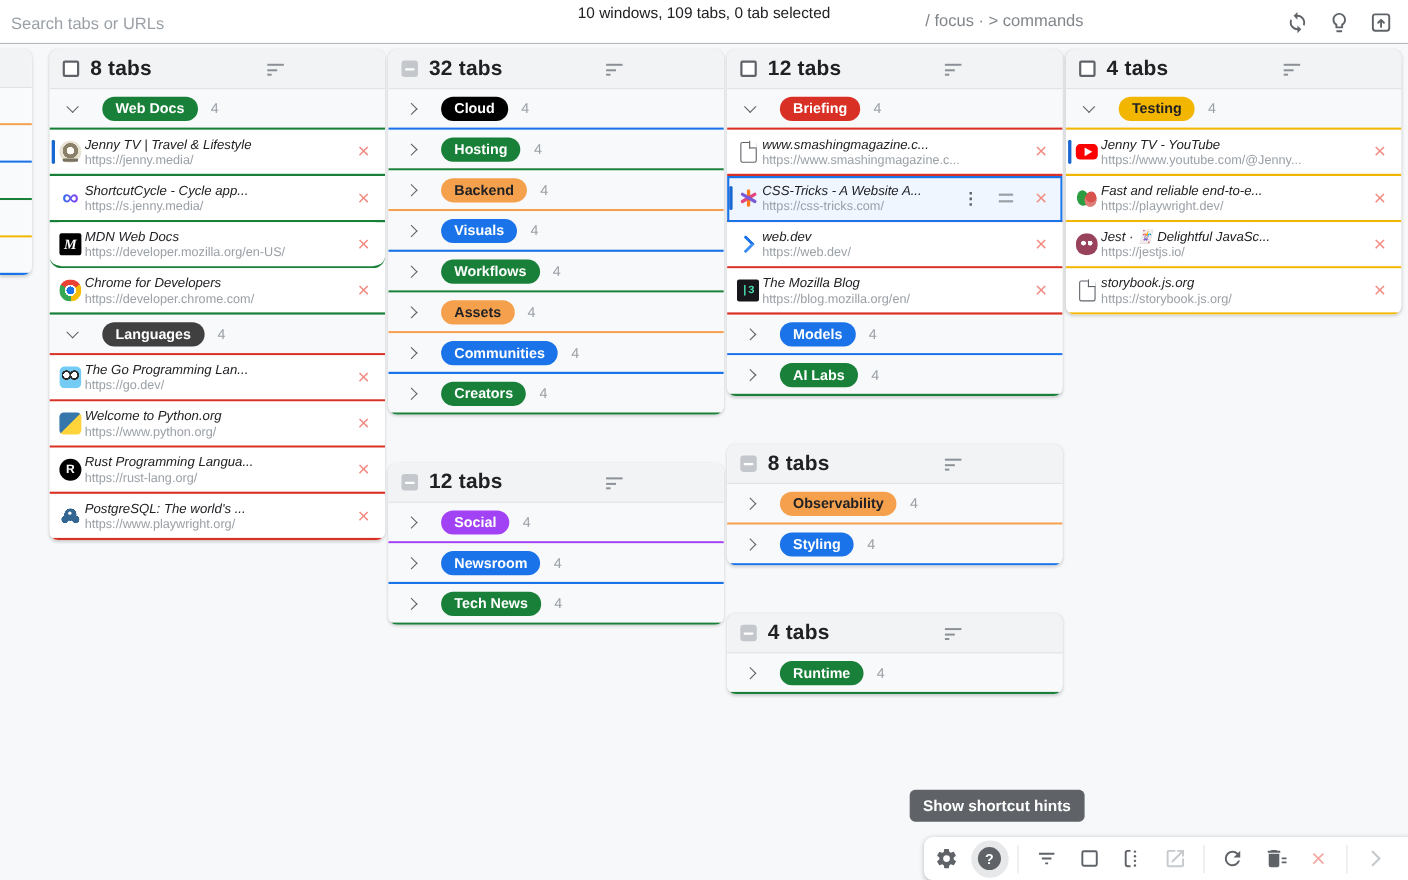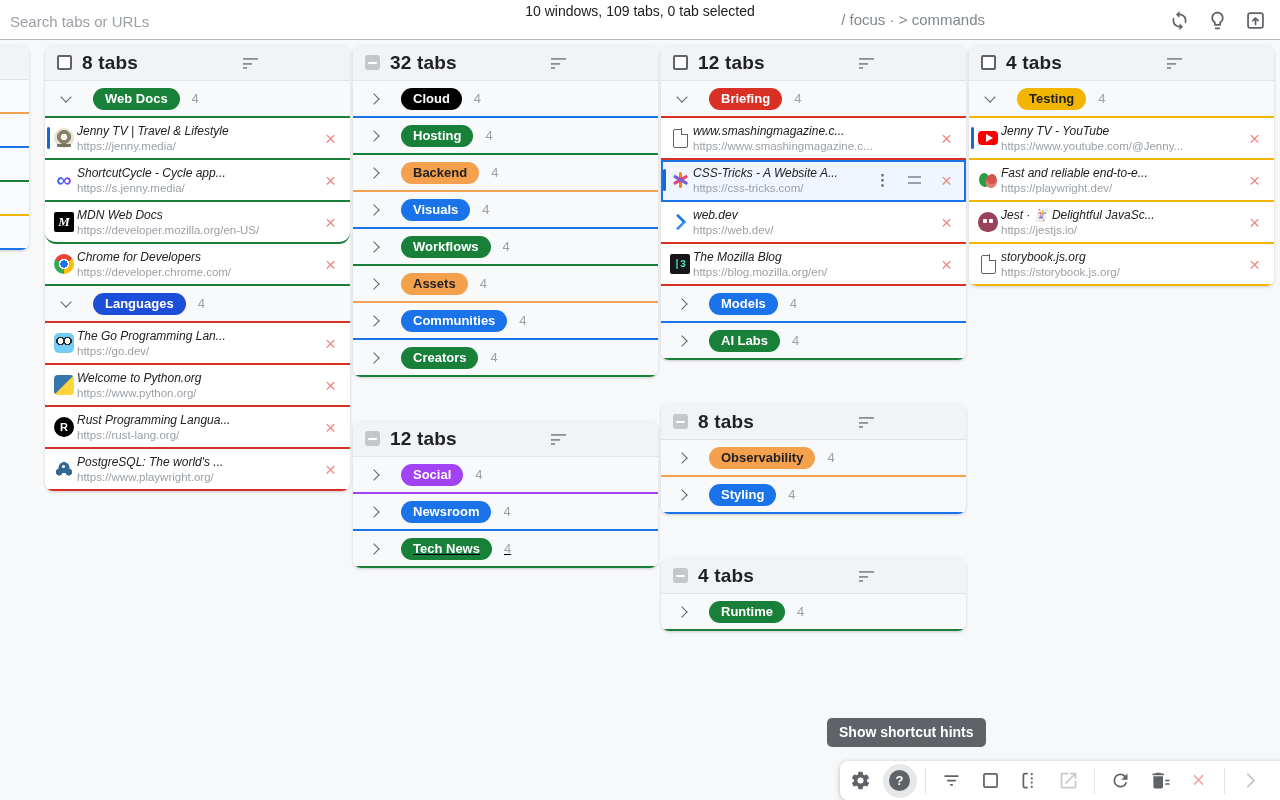--- a/index.html
+++ b/index.html
@@ -209,21 +209,21 @@
             <div class="tab-text">
               <div class="tab-title">Chrome for Developers</div>
               <div class="tab-url">https://developer.chrome.com/</div>
             </div>
             <span class="tab-close">×</span>
           </div>
           <div class="group-row" style="border-bottom-color: rgb(217, 48, 37);">
             <span class="chev-box">
               <span class="chev chev-down"></span>
             </span>
-            <span class="pill" style="background: #1d4ed8; color: rgb(255, 255, 255);">Languages</span>
+            <span class="pill" style="background: #404040; color: rgb(255, 255, 255);">Languages</span>
             <span class="g-count">4</span>
           </div>
           <div class="tab-row" style="border-bottom-color: rgb(217, 48, 37);">
             <span class="fav fav-go"></span>
             <div class="tab-text">
               <div class="tab-title">The Go Programming Lan...</div>
               <div class="tab-url">https://go.dev/</div>
             </div>
             <span class="tab-close">×</span>
           </div>
@@ -330,21 +330,21 @@
             <span class="pill" style="background: rgb(161, 66, 244); color: rgb(255, 255, 255);">Social</span>
             <span class="g-count">4</span>
           </div>
           <div class="group-row" style="border-bottom-color: rgb(26, 115, 232);">
             <span class="chev-box">
               <span class="chev chev-right"></span>
             </span>
             <span class="pill" style="background: rgb(26, 115, 232); color: rgb(255, 255, 255);">Newsroom</span>
             <span class="g-count">4</span>
           </div>
-          <div class="group-row" style="border-bottom-color: rgb(24, 128, 56); text-decoration: underline;">
+          <div class="group-row" style="border-bottom-color: rgb(24, 128, 56);">
             <span class="chev-box">
               <span class="chev chev-right"></span>
             </span>
             <span class="pill" style="background: rgb(24, 128, 56); color: rgb(255, 255, 255);">Tech News</span>
             <span class="g-count">4</span>
           </div>
         </div>
       </div>
     <div class="col col2">
         <div class="card">

